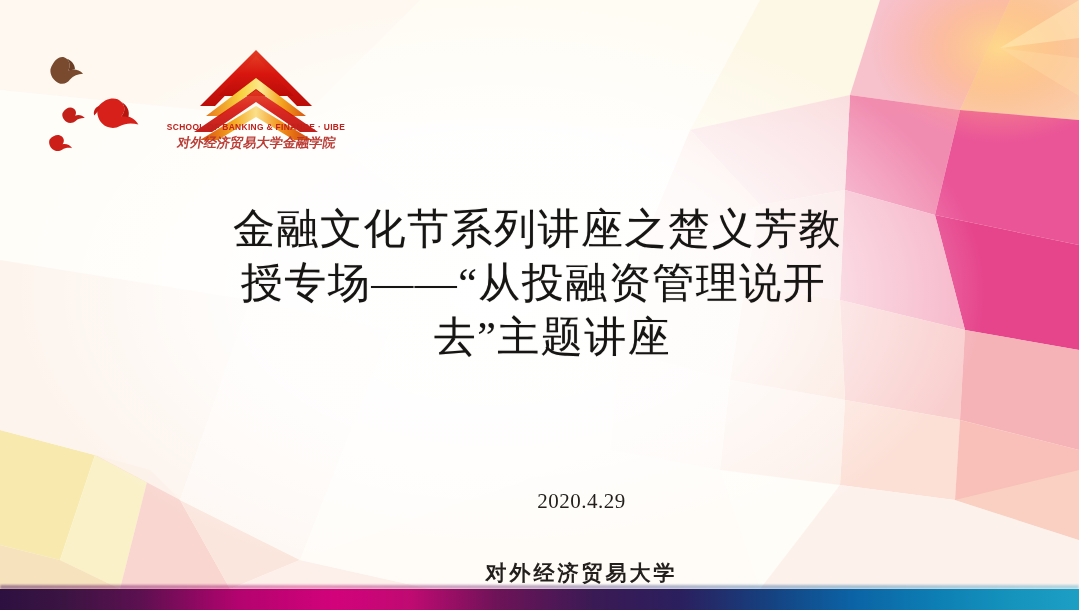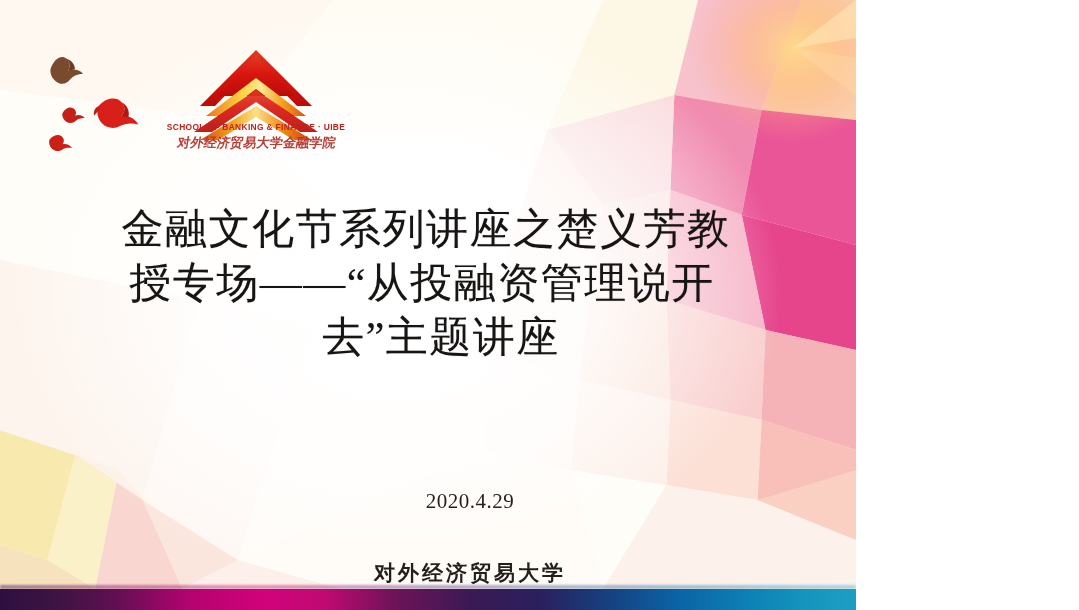--- a/index.html
+++ b/index.html
@@ -6,21 +6,21 @@
     margin: 0;
     padding: 0;
     background: #ffffff;
   }
   body {
     font-family: "Liberation Serif", "DejaVu Serif", serif;
   }
 
   .slide {
     position: relative;
-    width: 856px;
+    width: 1079px;
     height: 610px;
     overflow: hidden;
     background: #f97316;
   }
 
   
   .bg-poly {
     position: absolute;
     inset: 0;
     width: 100%;

